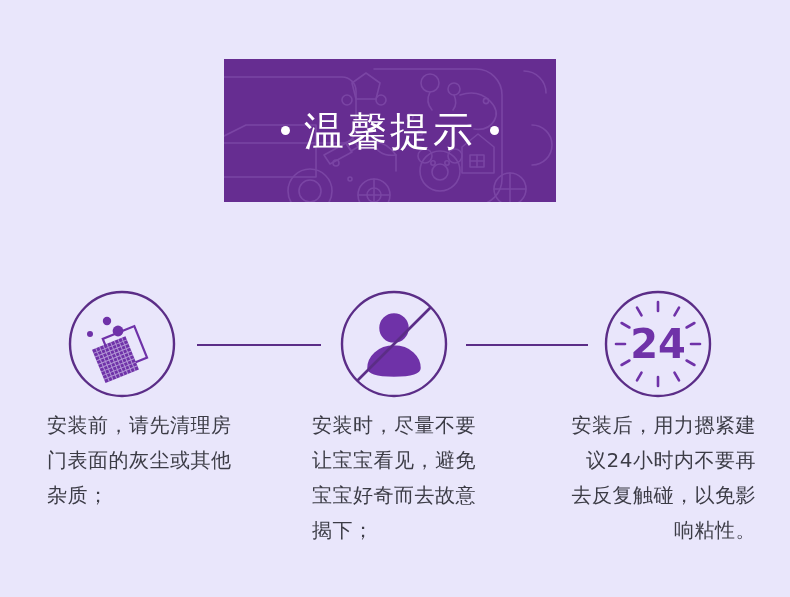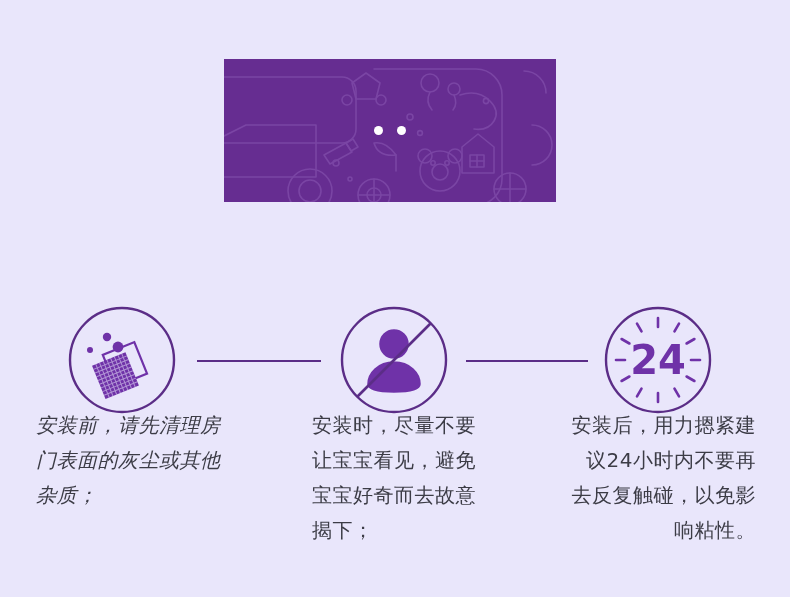--- a/index.html
+++ b/index.html
@@ -52,21 +52,21 @@
     letter-spacing: 3px;
     font-weight: 300;
     white-space: nowrap;
     font-family: "DejaVu Sans", "Liberation Sans", sans-serif;
   }
 
   
   .steps {
     position: absolute;
     left: 0;
-    top: 304px;
+    top: 288px;
     width: 790px;
     height: 115px;
   }
   .icon-circle {
     position: absolute;
     top: 0;
     width: 112px;
     height: 112px;
   }
   .icon-circle.c1 { left: 66px; }
@@ -91,21 +91,21 @@
   }
   .col {
     position: absolute;
     top: 0;
     color: #3c3c46;
     font-size: 20px;
     line-height: 35px;
     letter-spacing: 0.5px;
     font-family: "DejaVu Sans", "Liberation Sans", sans-serif;
   }
-  .col.t1 { left: 36px;  width: 190px; font-style: italic; }
+  .col.t1 { left: 47px;  width: 190px; }
   .col.t2 { left: 312px; width: 182px; }
   .col.t3 { left: 566px; width: 190px; text-align: right; }
 </style>
 </head>
 <body>
 
 <div class="banner">
 
   <svg class="banner-pattern" viewBox="0 0 332 143" width="332" height="143" aria-hidden="true">
     <g fill="none" stroke="#7a45a4" stroke-width="1.6" stroke-linecap="round" stroke-linejoin="round">
@@ -159,20 +159,21 @@
       <path d="M196 -6 a16 16 0 0 1 32 0"></path>
       <path d="M252 -6 a14 14 0 0 1 28 0"></path>
       <path d="M300 12 a22 22 0 0 1 22 22"></path>
       <path d="M308 66 a20 20 0 0 1 0 40"></path>
       <path d="M16 -4 a12 12 0 0 1 24 0"></path>
     </g>
   </svg>
 
   <div class="banner-title-wrap">
     <span class="banner-dot"></span>
+    <span class="banner-title">温馨提示</span>
     <span class="banner-dot"></span>
   </div>
 </div>
 
 <div class="steps">
 
   <svg class="icon-circle c1" viewBox="0 0 112 112" aria-hidden="true">
     <circle cx="56" cy="56" r="52" fill="none" stroke="#5b2d87" stroke-width="2.4"></circle>
     <circle cx="24" cy="46" r="3" fill="#6f32a8"></circle>
     <circle cx="41" cy="33" r="4.2" fill="#6f32a8"></circle>

